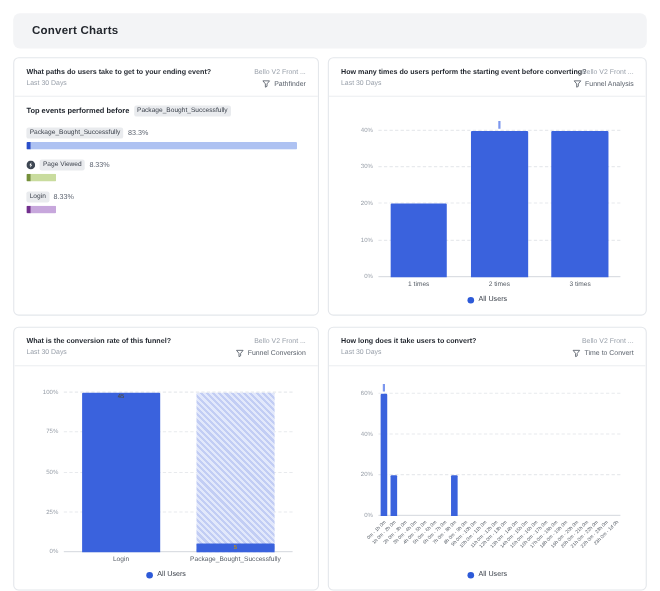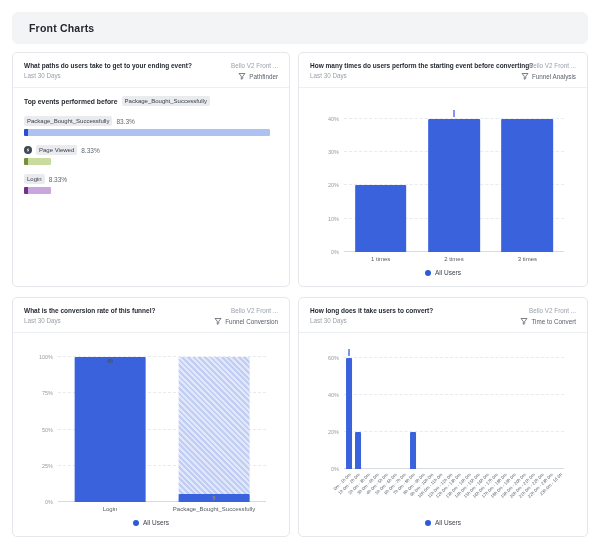--- a/index.html
+++ b/index.html
@@ -60,21 +60,21 @@
     transform-origin:top right; }
   .legend { flex:none; display:flex; justify-content:center; align-items:center;
     gap:4px; padding:4px 0 4px 0; }
   .legend-dot { width:6px; height:6px; border-radius:50%; }
   .legend-label { font-size:6.5px; color:#3b414b; }
 </style>
 </head>
 <body>
 
 <div class="banner">
-  <div class="banner-title">Front Charts</div>
+  <div class="banner-title">Convert Charts</div>
 </div>
 
 <div class="grid">
 
   <section class="card">
     <header class="card-head">
       <div class="head-left">
         <div class="card-title">What paths do users take to get to your ending event?</div>
         <div class="card-sub">Last 30 Days</div>
       </div>

